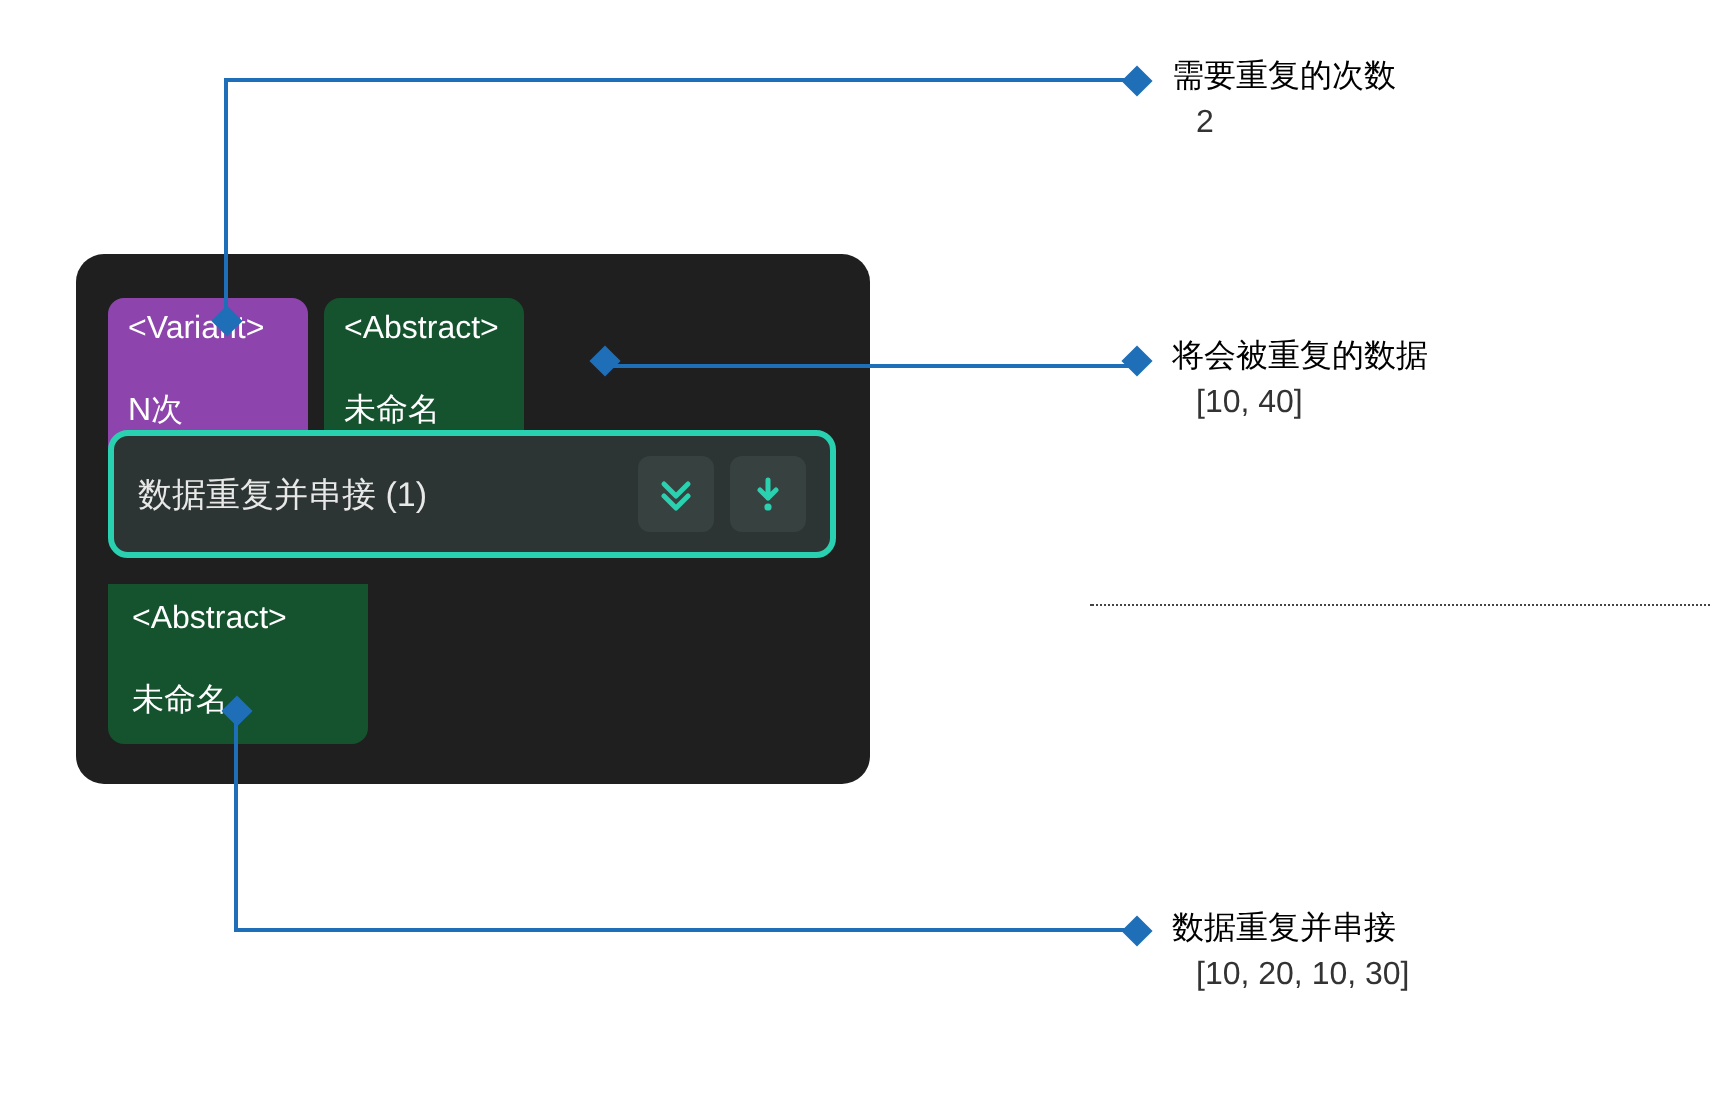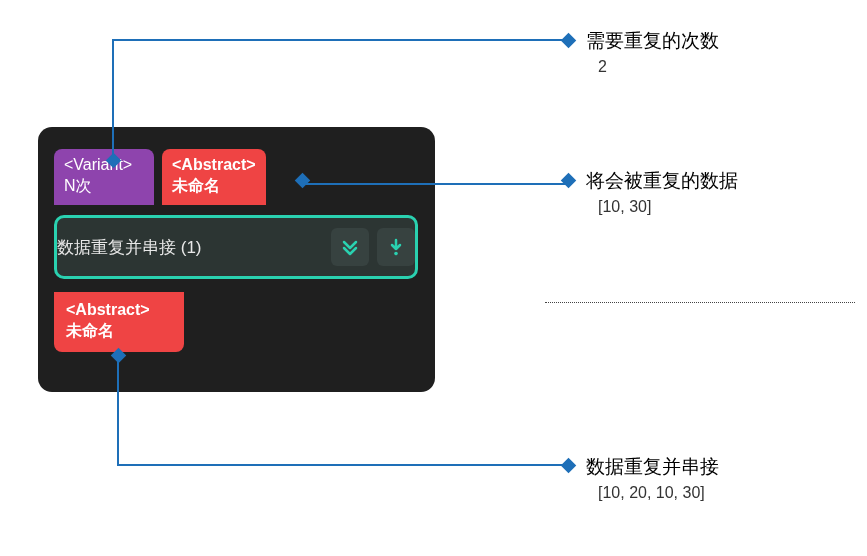--- a/index.html
+++ b/index.html
@@ -29,35 +29,35 @@
     }
     .tab {
       padding: 6px 10px 8px 10px;
       border-radius: 8px 8px 0 0;
       color: #fff;
       font-size: 16px;
       line-height: 1.3;
       min-width: 100px;
     }
     .tab .tag { display: block; }
-    .tab .label { display: block; }
+    .tab .label { display: block; margin-top: 20px; }
     .tab-variant { background: #8e44ad; }
-    .tab-abstract { background: #ef4444; font-weight: bold; }
+    .tab-abstract { background: #14532d; }
     .middle-box {
       position: absolute;
       top: 88px;
       left: 16px;
       width: 364px;
       height: 64px;
       background: #2c3533;
       border: 3px solid #2ad1b0;
       border-radius: 10px;
       display: flex;
       align-items: center;
-      padding: 0 0;
+      padding: 0 12px;
       gap: 8px;
     }
     .middle-label {
       color: #e8e8e8;
       font-size: 17px;
       flex: 1;
     }
     .icon-btn {
       width: 38px;
       height: 38px;
@@ -74,21 +74,21 @@
       top: 165px;
       left: 16px;
       padding: 8px 12px 10px 12px;
       border-radius: 0 0 8px 8px;
       min-width: 130px;
     }
     .callout {
       position: absolute;
       color: #000;
     }
-    .callout-title { font-size: 19px; }
+    .callout-title { font-size: 16px; }
     .callout-value { font-size: 16px; margin-top: 4px; margin-left: 12px; color: #333; }
     .callout-1 { left: 586px; top: 28px; }
     .callout-2 { left: 586px; top: 168px; }
     .callout-3 { left: 586px; top: 454px; }
     .dotted-line {
       position: absolute;
       left: 545px;
       top: 302px;
       width: 310px;
       border-top: 1px dotted #444;
@@ -137,21 +137,21 @@
     <span class="label">未命名</span>
   </div>
 </div>
 
 <div class="callout callout-1">
   <div class="callout-title">需要重复的次数</div>
   <div class="callout-value">2</div>
 </div>
 <div class="callout callout-2">
   <div class="callout-title">将会被重复的数据</div>
-  <div class="callout-value">[10, 30]</div>
+  <div class="callout-value">[10, 40]</div>
 </div>
 <div class="callout callout-3">
   <div class="callout-title">数据重复并串接</div>
   <div class="callout-value">[10, 20, 10, 30]</div>
 </div>
 
 <div class="dotted-line"></div>
 
 <div class="connector" style="left:113px; top:35px;">
   <svg width="470" height="130">

